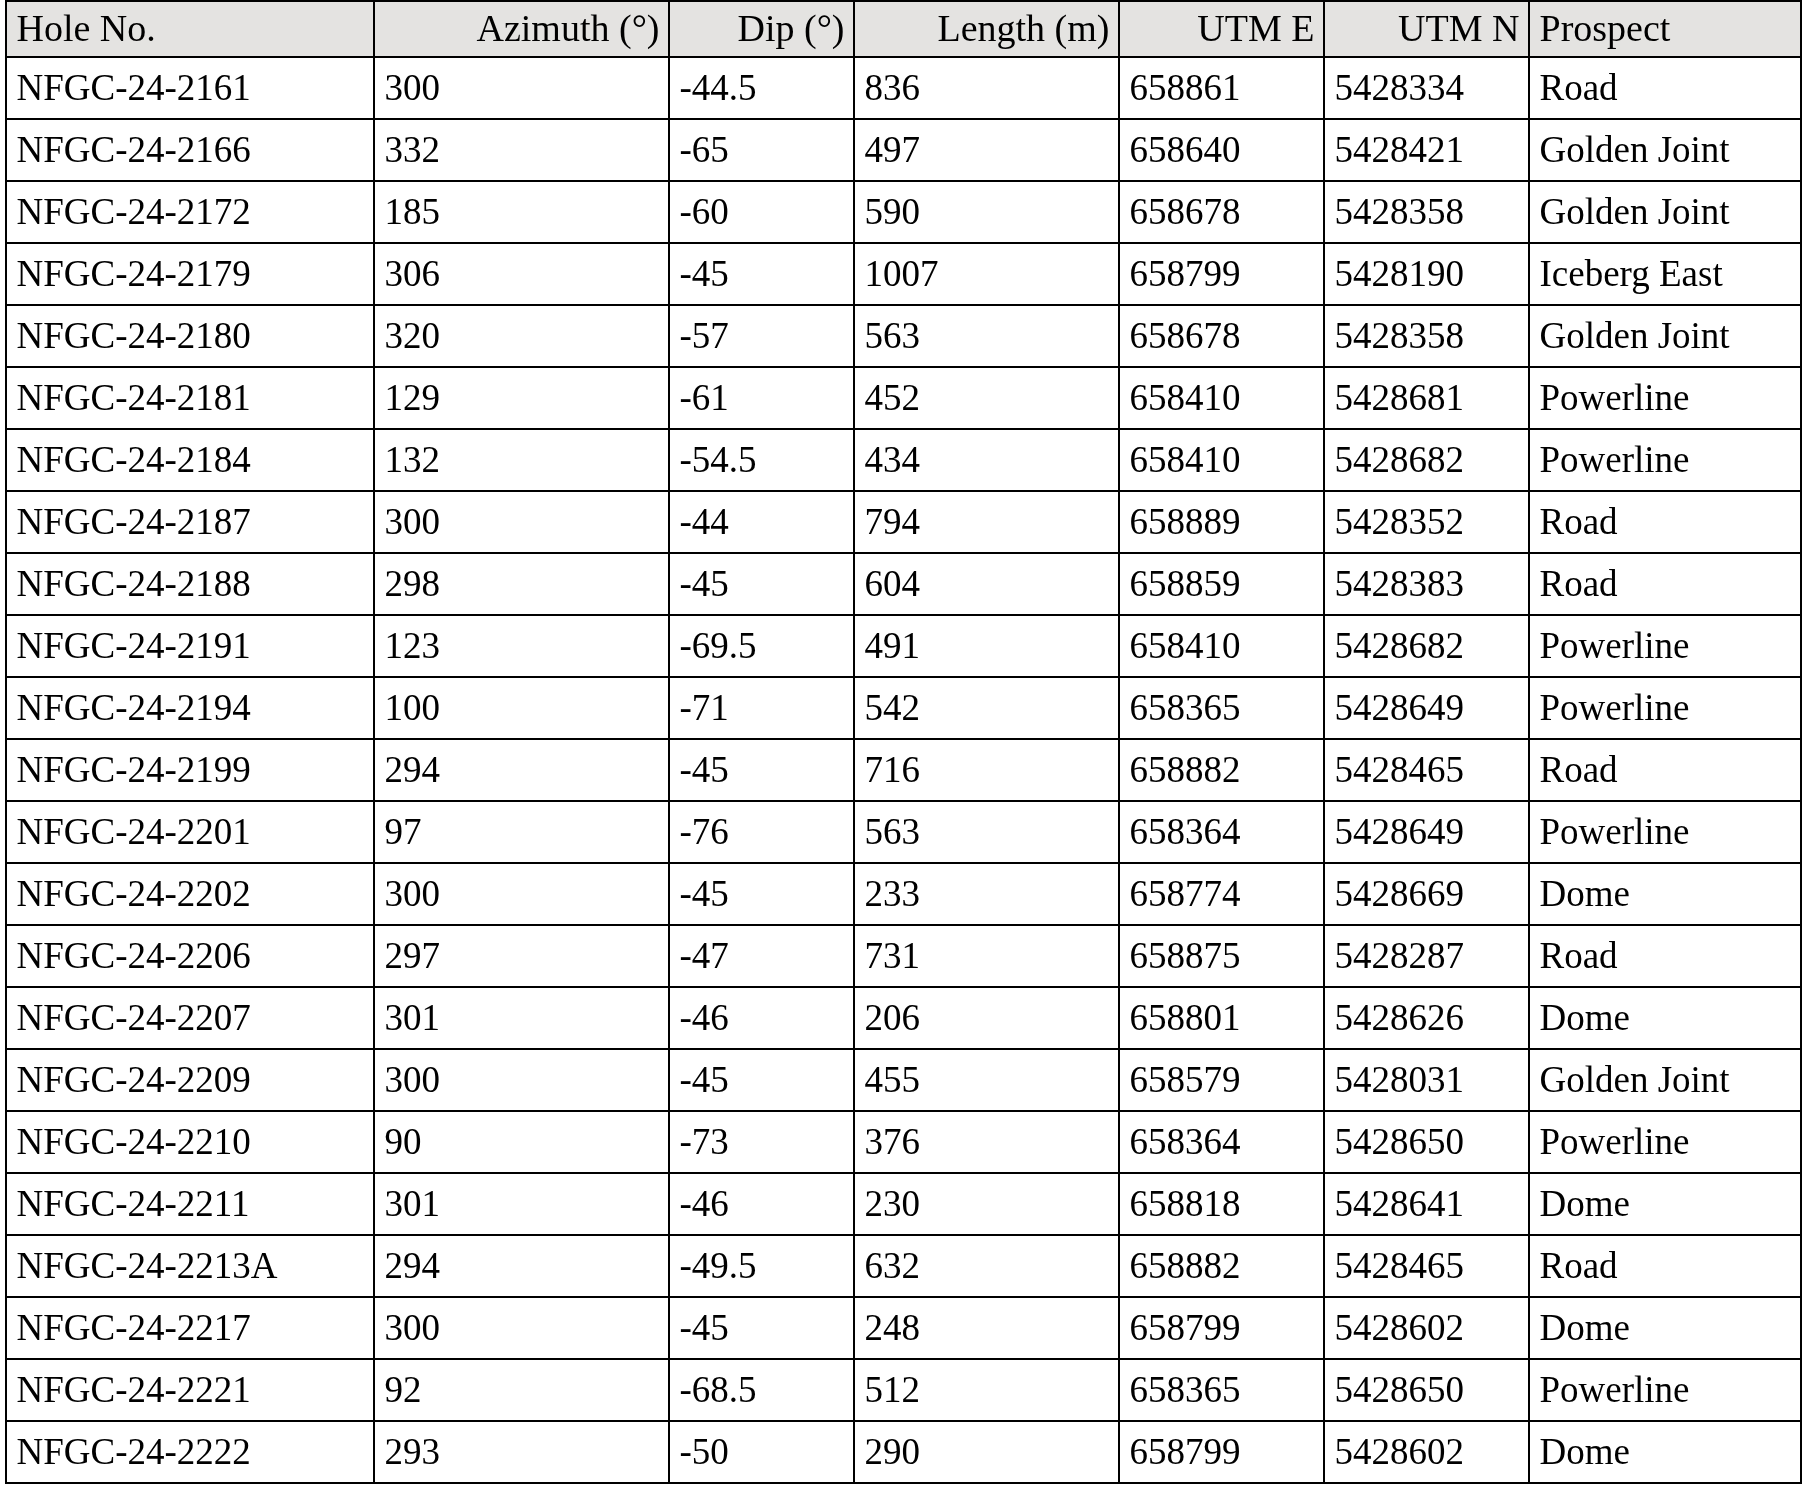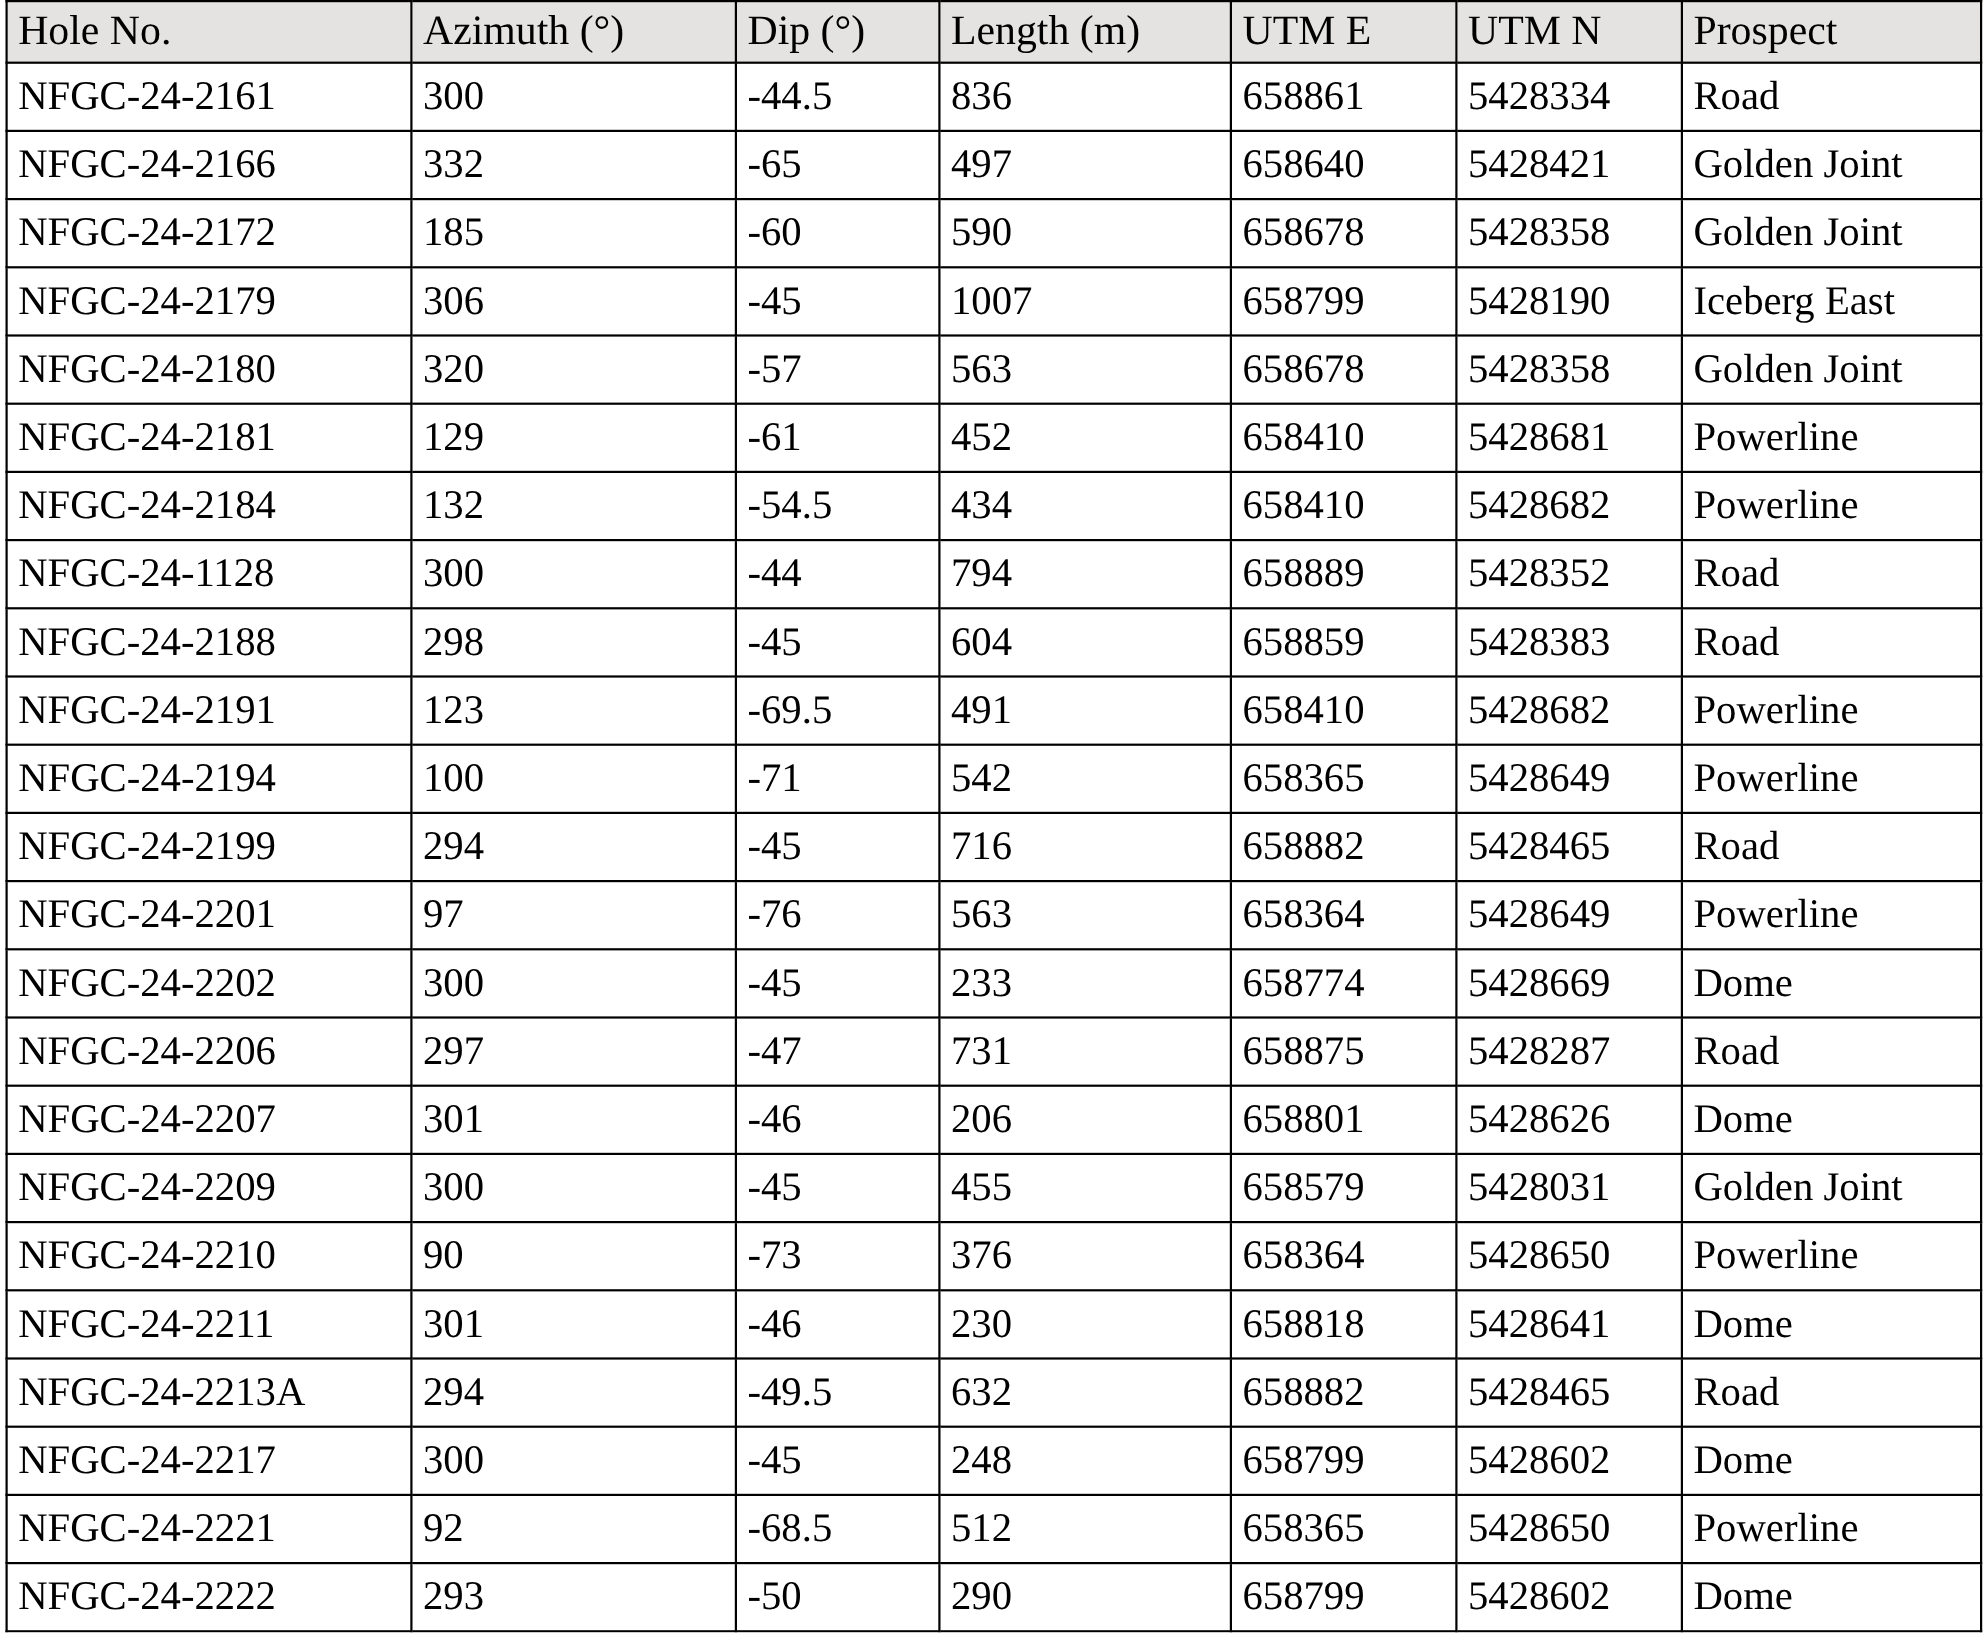--- a/index.html
+++ b/index.html
@@ -42,21 +42,21 @@
     overflow: hidden;
   }
   table.drill-table thead th {
     font-weight: normal;
     background: #e4e3e1;
     font-size: 38px;
     padding-top: 7px;
     padding-bottom: 9px;
   }
   table.drill-table thead th.num-head {
-    text-align: left;
+    text-align: right;
   }
   table.drill-table tbody td {
     font-weight: normal;
     background: #ffffff;
     height: 48px;
   }
 </style>
 </head>
 <body>
 
@@ -140,21 +140,21 @@
         <tr>
           <td>NFGC-24-2184</td>
           <td>132</td>
           <td>-54.5</td>
           <td>434</td>
           <td>658410</td>
           <td>5428682</td>
           <td>Powerline</td>
         </tr>
         <tr>
-          <td>NFGC-24-1128</td>
+          <td>NFGC-24-2187</td>
           <td>300</td>
           <td>-44</td>
           <td>794</td>
           <td>658889</td>
           <td>5428352</td>
           <td>Road</td>
         </tr>
         <tr>
           <td>NFGC-24-2188</td>
           <td>298</td>

